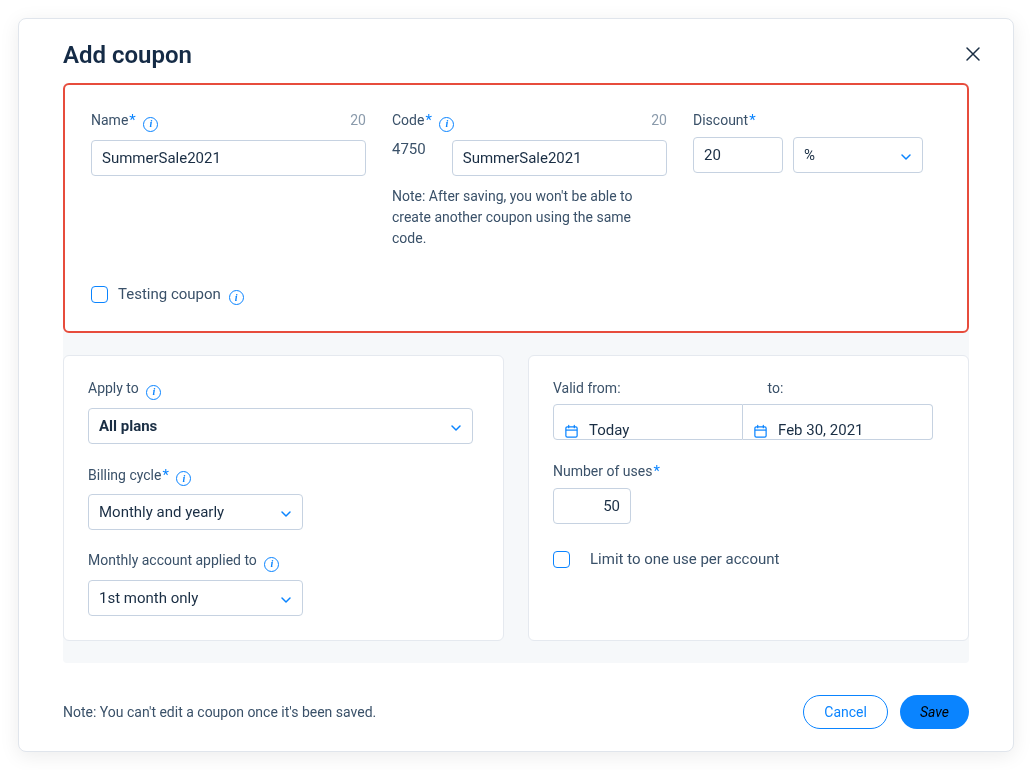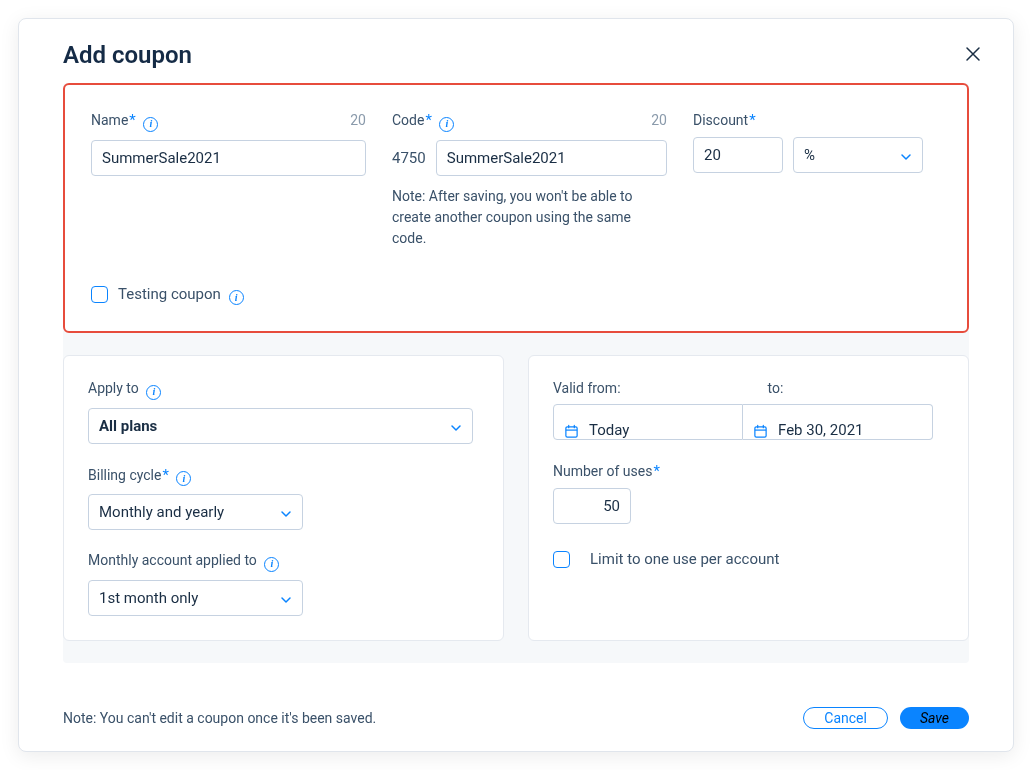--- a/index.html
+++ b/index.html
@@ -121,21 +121,21 @@
       padding: 0 10px;
       font-size: 15px;
       color: #1a2e44;
       background: #fff;
       font-family: inherit;
     }
     .name-group { width: 275px; }
     .code-group { width: 275px; }
     .discount-group { }
     .name-input { width: 100%; }
-    .code-row { display: flex; align-items: center; gap: 10px; }
+    .code-row { display: flex; gap: 26px; }
     .code-prefix {
       font-size: 15px;
       color: #3a5169;
     }
     .code-input { flex: 1; width: 100%; }
     .code-note {
       font-size: 14px;
       color: #3a5169;
       margin-top: 10px;
       line-height: 1.5;
@@ -207,21 +207,21 @@
     }
     .footer-note {
       font-size: 14px;
       color: #3a5169;
     }
     .footer-actions {
       display: flex;
       gap: 12px;
     }
     .btn {
-      height: 22px;
+      height: 34px;
       padding: 0 20px;
       border-radius: 17px;
       font-size: 14px;
       cursor: pointer;
       border: none;
       font-family: inherit;
     }
     .btn-cancel {
       background: #fff;
       border: 1px solid #0a84ff;

